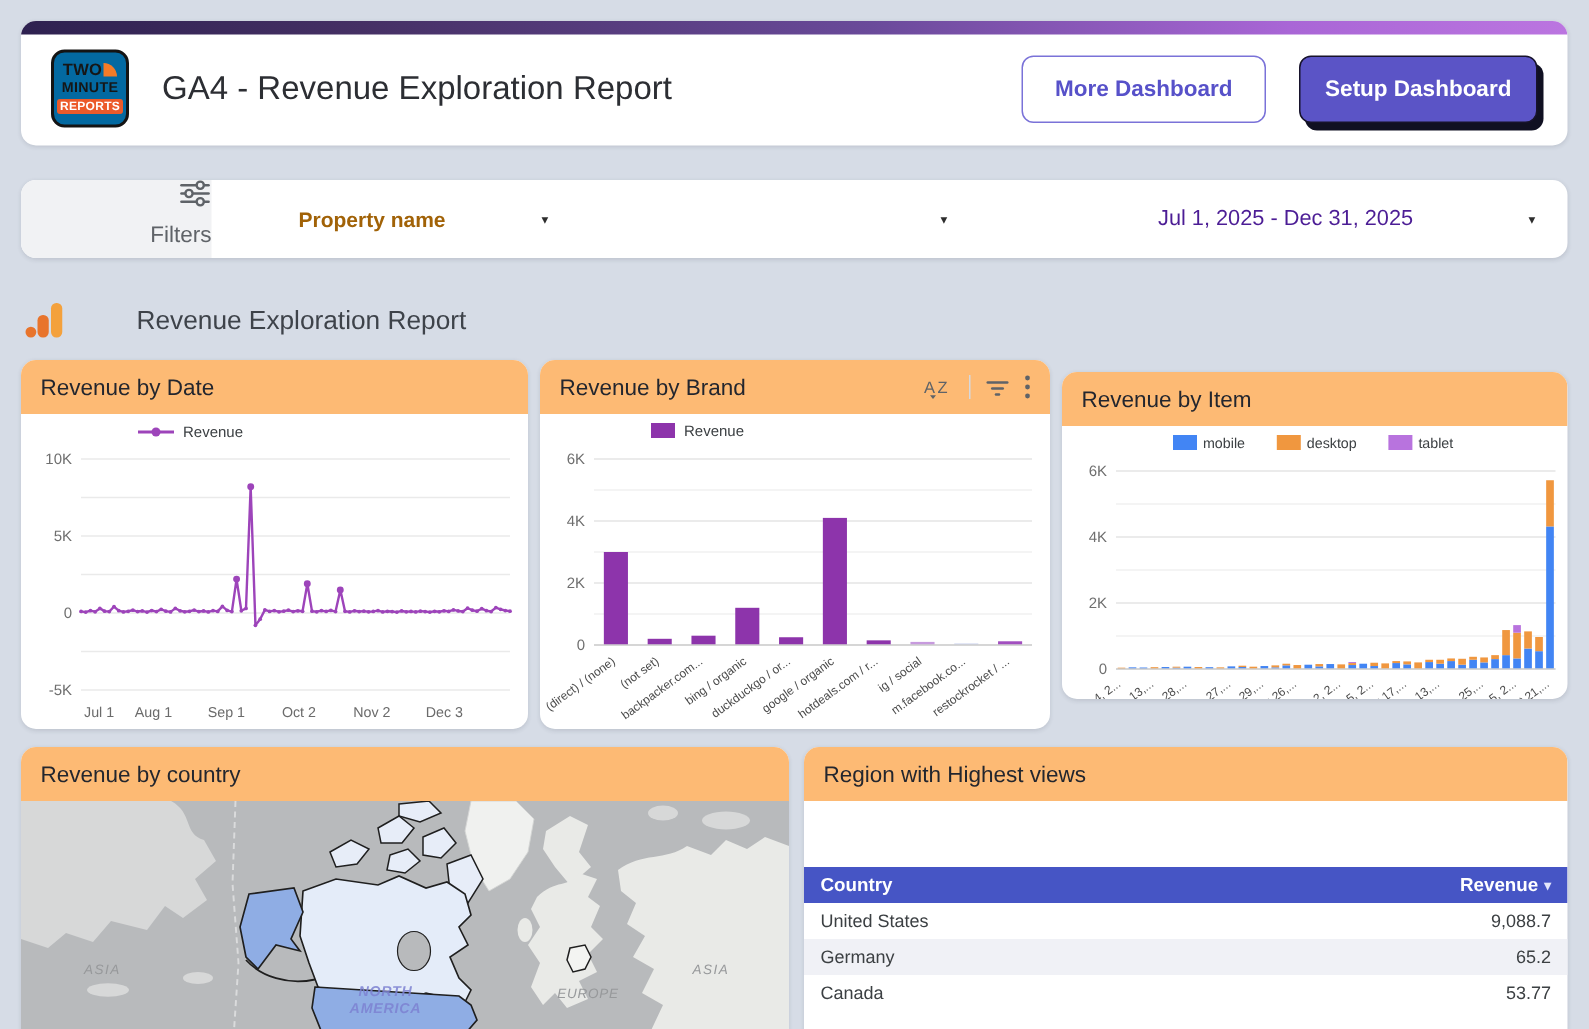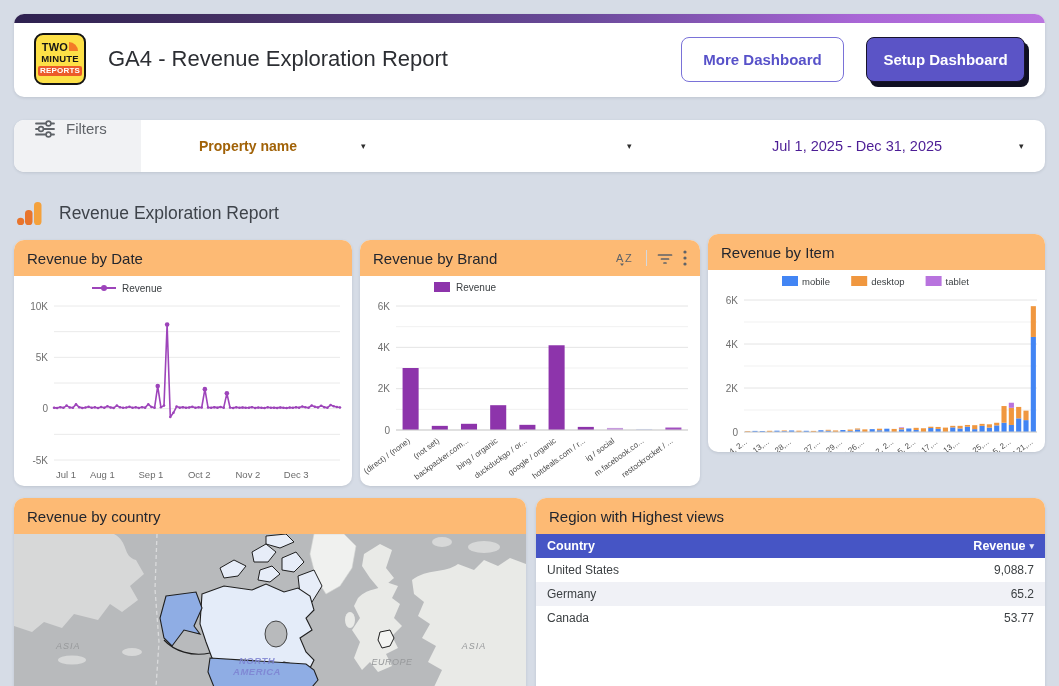--- a/index.html
+++ b/index.html
@@ -3,58 +3,58 @@
 <meta charset="utf-8">
 <style>
   html,body{margin:0;padding:0;}
   body{width:1059px;height:686px;overflow:hidden;position:relative;background:#d6dce6;
        font-family:"Liberation Sans",sans-serif;color:#202124;}
   .card{position:absolute;background:#fff;border-radius:10px;box-shadow:0 1px 3px rgba(50,55,70,.14);overflow:hidden;}
   
   #header-card{left:14px;top:14px;width:1031px;height:83px;}
   #header-strip{height:9px;width:100%;background:linear-gradient(90deg,#2e2150 0%,#453064 22%,#6a4a9a 55%,#a966d6 82%,#bb75e0 100%);}
   #header-row{display:flex;align-items:center;height:72px;padding:0 20px;}
-  #logo-box{width:52px;height:52px;border:2.5px solid #141414;border-radius:9px;background:#fde047;
+  #logo-box{width:52px;height:52px;border:2.5px solid #141414;border-radius:9px;background:#0369a1;
             display:flex;flex-direction:column;justify-content:center;align-items:center;line-height:1;padding:2px;box-sizing:border-box;}
   .logo-r1{display:flex;align-items:flex-start;}
   .logo-two{font-size:11px;font-weight:800;color:#161616;letter-spacing:.2px;}
   .logo-wedge{width:9px;height:9px;background:#f47b27;border-radius:0 100% 0 0;margin-left:1px;}
   .logo-minute{font-size:9.5px;font-weight:800;color:#161616;letter-spacing:.2px;margin-top:1px;}
   .logo-reports{font-size:8px;font-weight:800;color:#fff;background:#ec5a2a;border-radius:2px;padding:1px 2px;margin-top:2px;letter-spacing:.2px;}
   #page-title{font-size:22px;font-weight:500;color:#2c2e33;margin-left:22px;flex:1;}
   .btn{height:45px;border-radius:8px;display:flex;align-items:center;justify-content:center;
        font-size:15px;font-weight:700;cursor:pointer;box-sizing:border-box;}
   #btn-more{width:163px;border:1.5px solid #7a72d8;color:#5751c9;background:#fff;margin-right:22px;}
   #btn-setup{width:159px;background:#5b54c6;color:#fff;border:1px solid #17132b;box-shadow:4px 5px 0 #101022;}
   
   #filters-card{left:14px;top:120px;width:1031px;height:52px;}
   #filters-seg{position:absolute;left:0;top:0;width:127px;height:52px;background:#f1f2f4;border-radius:8px 0 0 8px;
-               display:flex;align-items:flex-start;gap:10px;padding-left:20px;box-sizing:border-box;color:#5f6368;font-size:15px;}
+               display:flex;align-items:flex-end;gap:10px;padding-left:20px;box-sizing:border-box;color:#5f6368;font-size:15px;flex-direction:column;}
   .fabs{position:absolute;top:0;height:52px;display:flex;align-items:center;}
   .drop-label{font-size:14px;font-weight:700;color:#a16207;}
   .caret{font-size:9px;color:#2d2d2d;}
   #date-range{font-size:14.5px;font-weight:500;color:#4c1d95;}
   
   #section-head{position:absolute;left:16px;top:194px;height:38px;display:flex;align-items:center;gap:16px;}
-  #section-title{font-size:17.5px;font-weight:500;color:#3e434a;}
+  #section-title{font-size:17.5px;font-weight:500;color:#3e434a;margin-left:32px;}
   
   #card-date{left:14px;top:240px;width:338px;height:246px;}
   #card-brand{left:360px;top:240px;width:340px;height:246px;}
-  #card-item{left:708px;top:234px;width:337px;height:218px;}
+  #card-item{left:708px;top:248px;width:337px;height:218px;}
   .card-head{height:36px;background:#fdba74;display:flex;align-items:center;padding:0 13px;
              font-size:15px;font-weight:500;color:#23262e;}
   .chart-host{width:100%;height:210px;}
   .toolbar{margin-left:auto;display:flex;align-items:center;gap:10px;color:#5f6368;}
   .tb-div{width:1px;height:16px;background:#d5d8dd;}
   .tb-icon{display:flex;align-items:center;cursor:pointer;}
   
   #card-map{left:14px;top:498px;width:512px;height:200px;}
   #card-table{left:536px;top:498px;width:509px;height:200px;}
   #map-host{width:512px;height:153px;display:block;}
-  .tbl{font-size:12px;}
+  .tbl{font-size:12px;margin-top:44px;}
   .tbl-head{height:24px;background:#4655c5;color:#fff;display:flex;align-items:center;
             padding:0 11px;font-weight:700;font-size:12.5px;}
   .tbl-head .rev{margin-left:auto;display:flex;align-items:center;gap:4px;cursor:pointer;}
   .tbl-head .sort{font-size:9px;color:#e4e7fb;}
   .tbl-row{height:24px;display:flex;align-items:center;padding:0 11px;color:#3c4043;justify-content:space-between;}
   .tbl-row:nth-child(even){background:#f0f1f6;}
   .tbl-row .val{margin-left:auto;}
   svg text{font-family:"Liberation Sans",sans-serif;}
 </style>
 </head>

